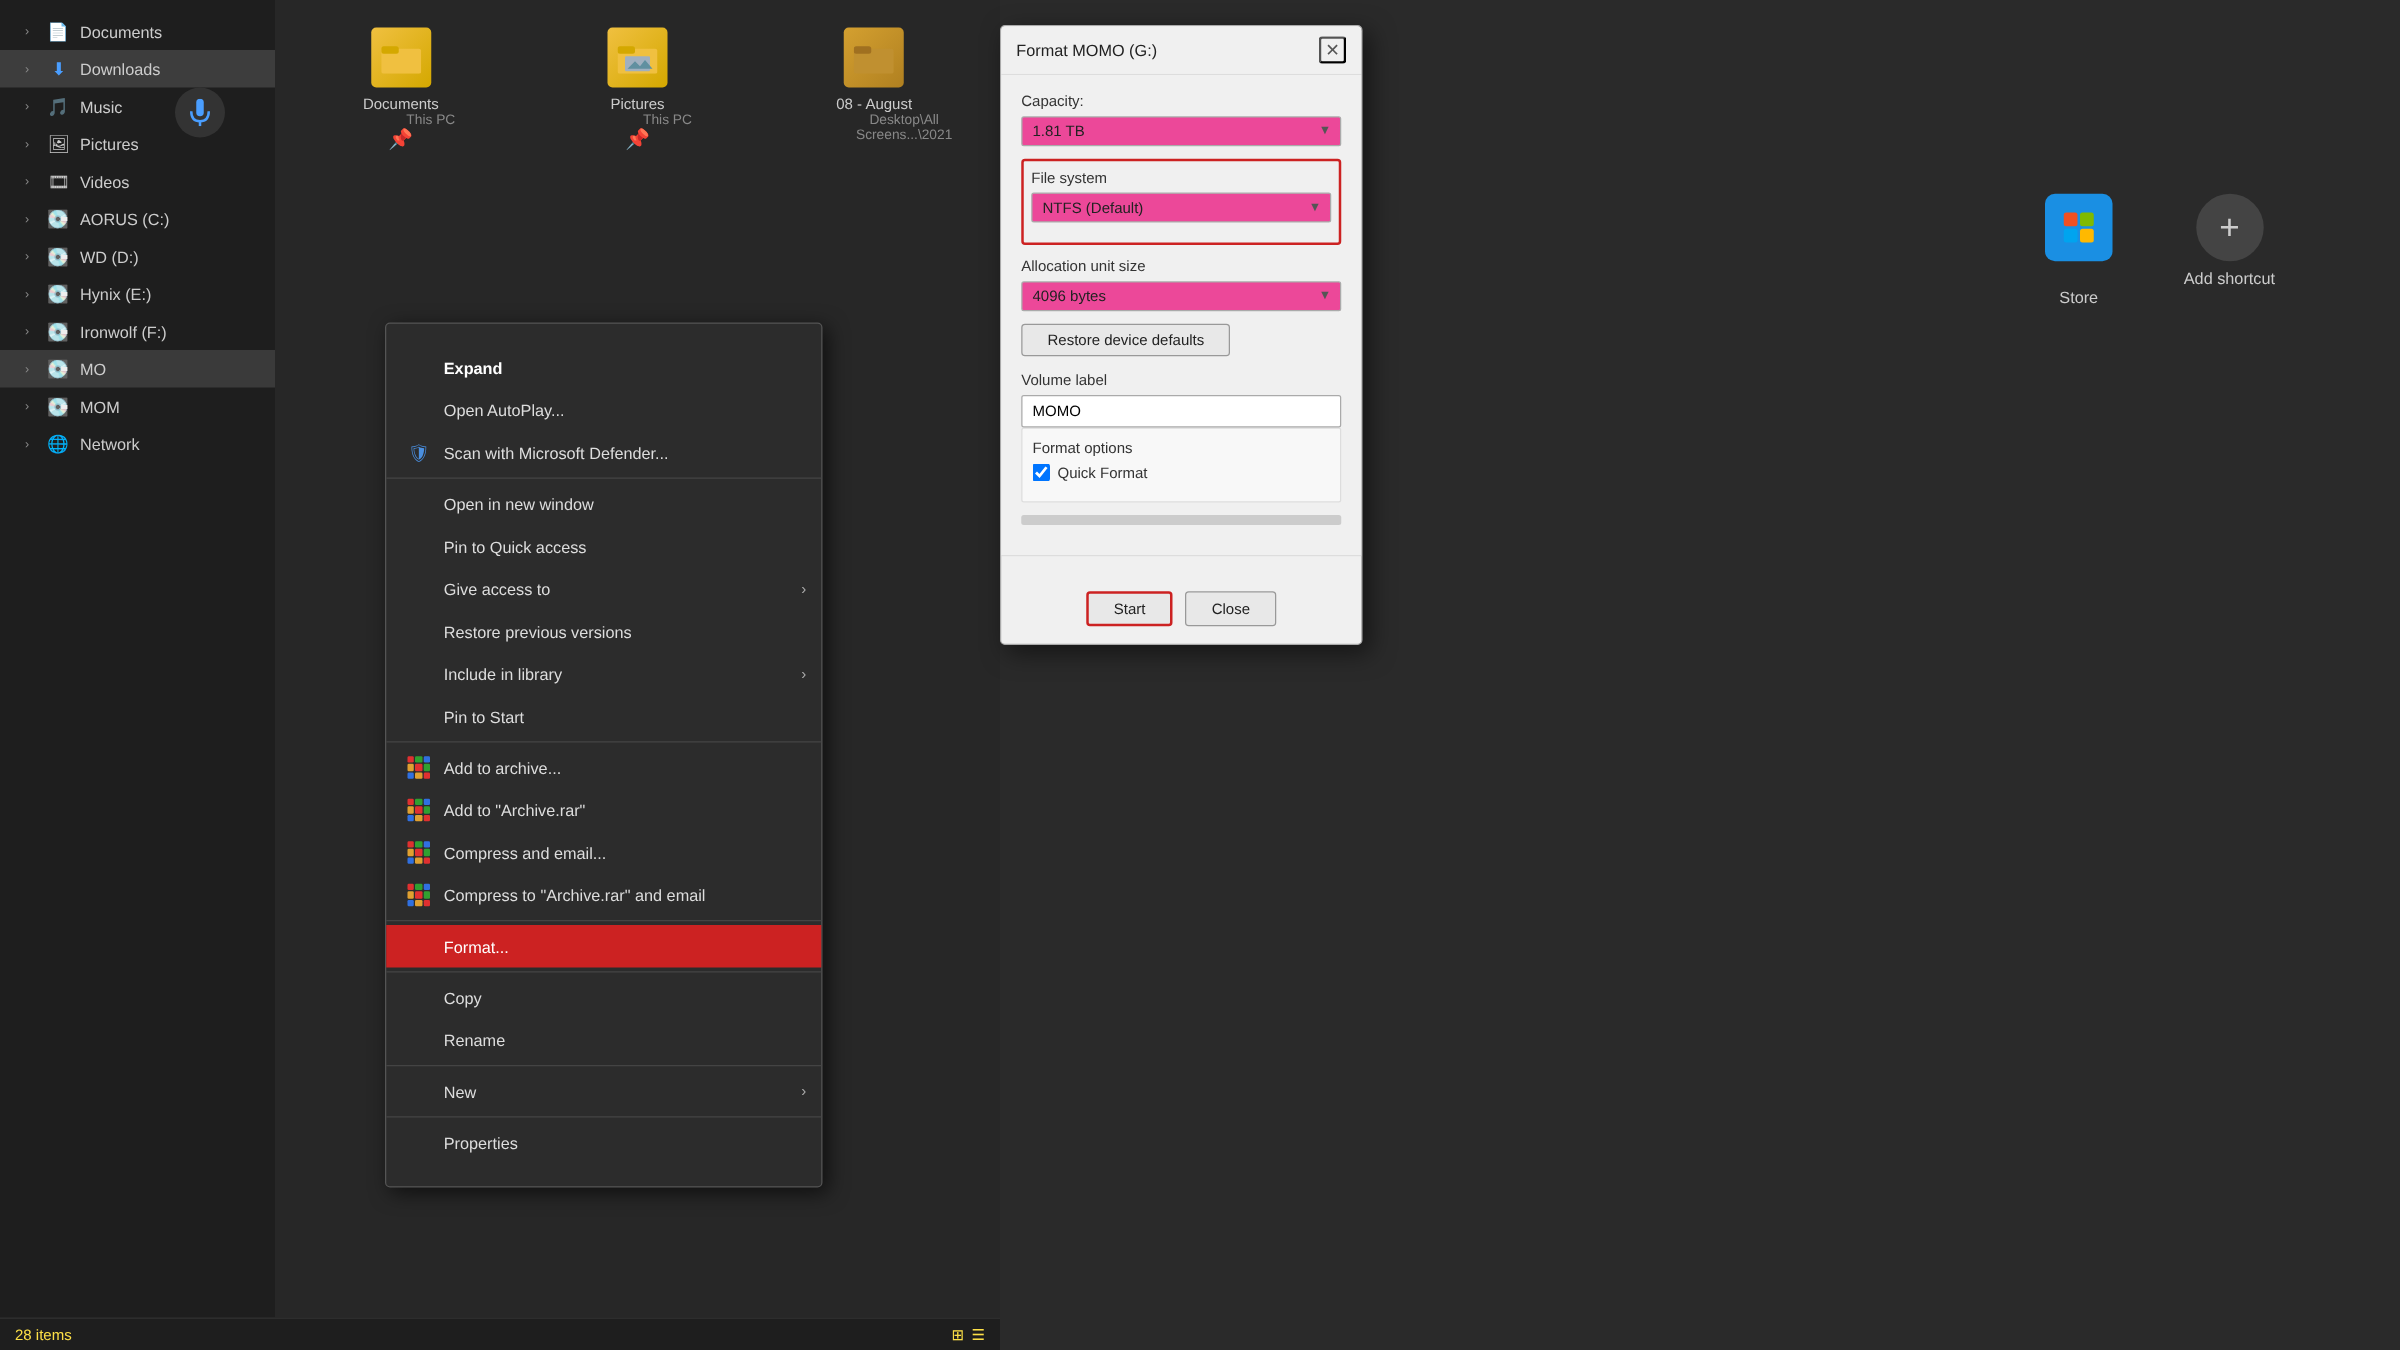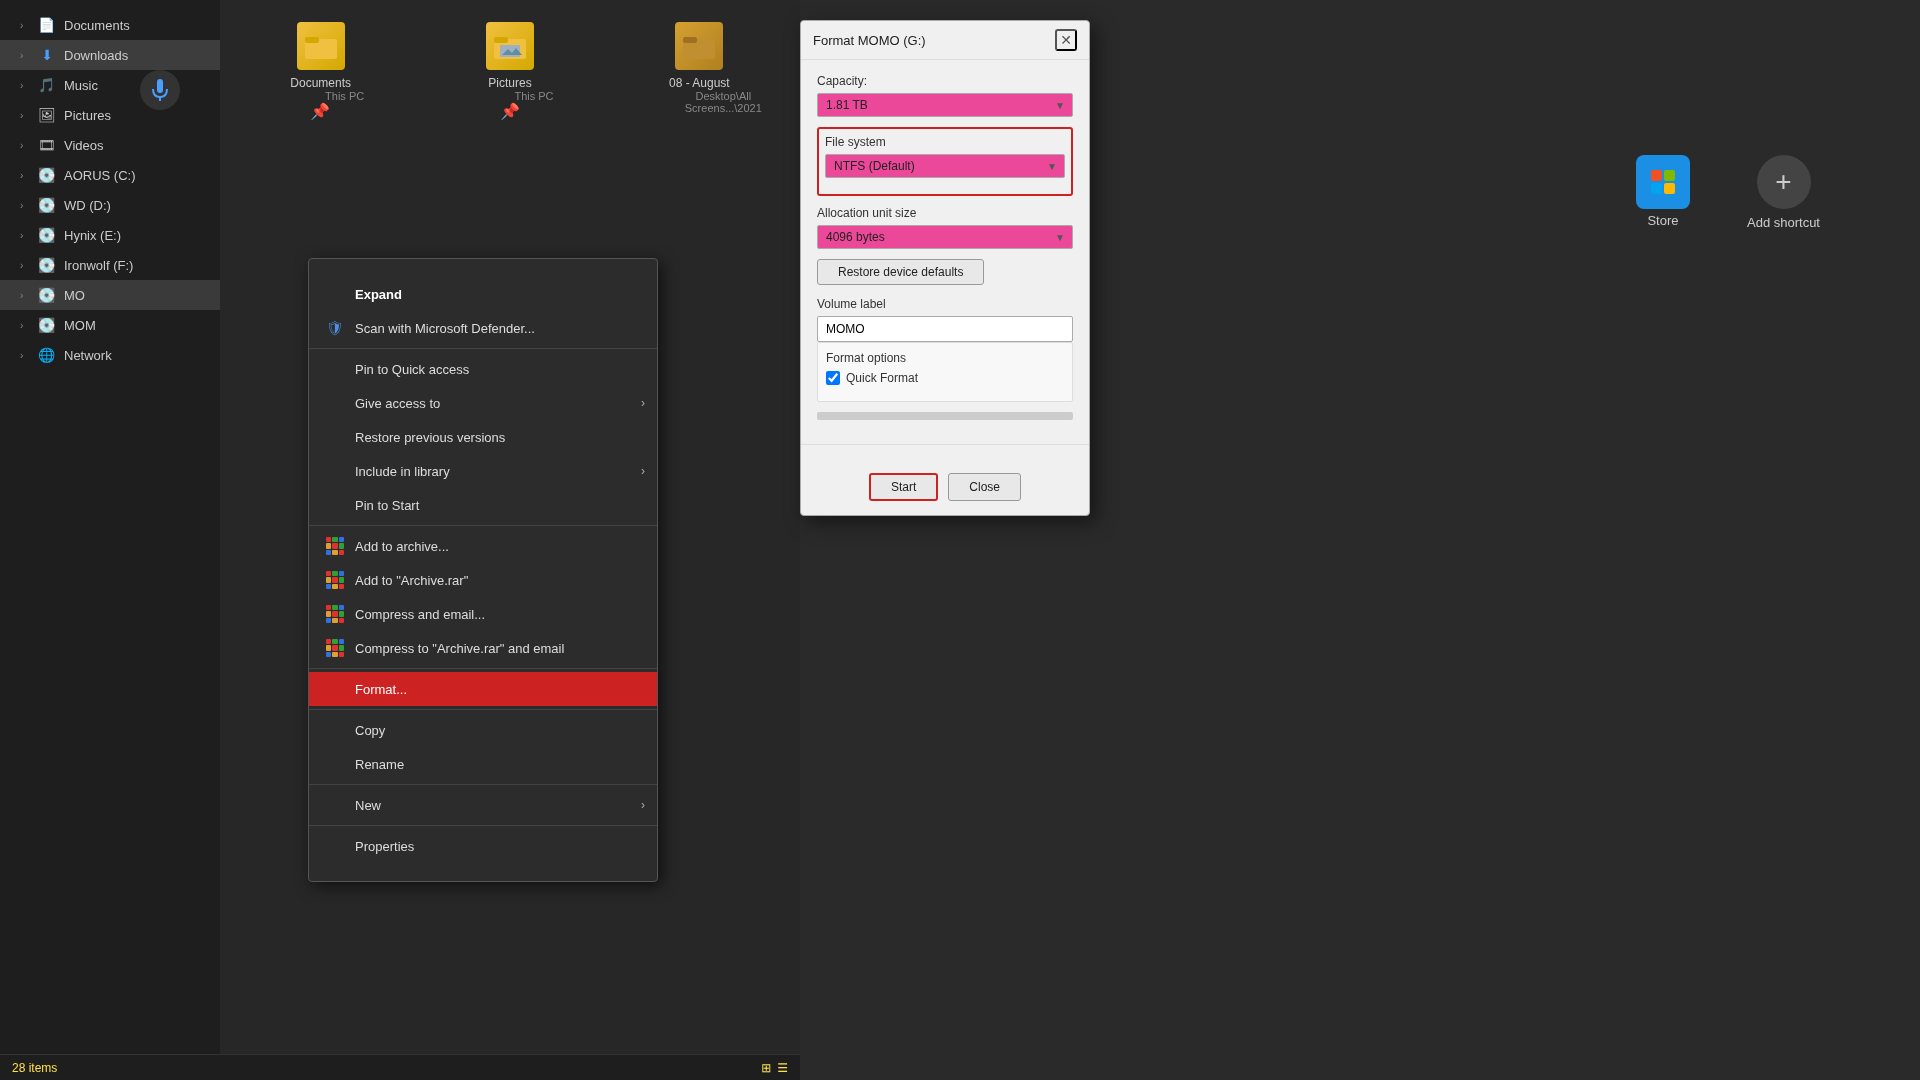--- a/index.html
+++ b/index.html
@@ -526,27 +526,35 @@
   </div>
 </div>
 
 <div class="context-menu">
 
   <div class="ctx-item bold">
     <span class="ctx-icon"></span>
     <span>Expand</span>
   </div>
 
+  <div class="ctx-item">
+    <span class="ctx-icon"></span>
+    <span>Open AutoPlay...</span>
+  </div>
 
   <div class="ctx-item">
     <span class="ctx-icon" style="color:#4a8fe0;">🛡</span>
     <span>Scan with Microsoft Defender...</span>
   </div>
   <div class="ctx-separator"></div>
 
+  <div class="ctx-item">
+    <span class="ctx-icon"></span>
+    <span>Open in new window</span>
+  </div>
 
   <div class="ctx-item">
     <span class="ctx-icon"></span>
     <span>Pin to Quick access</span>
   </div>
 
   <div class="ctx-item">
     <span class="ctx-icon"></span>
     <span>Give access to</span>
     <span class="ctx-arrow">›</span>
@@ -729,21 +737,21 @@
 <div class="right-panel">
 
   <div class="voice-icon" style="position:absolute;right:calc(1920px - 1920px + 1740px);top:70px;">
     <svg width="18" height="22" viewBox="0 0 18 22" fill="none">
       <rect x="6" y="0" width="6" height="14" rx="3" fill="#4a9eff"></rect>
       <path d="M2 10 Q2 18 9 18 Q16 18 16 10" stroke="#4a9eff" stroke-width="2" fill="none"></path>
       <line x1="9" y1="18" x2="9" y2="22" stroke="#4a9eff" stroke-width="2"></line>
     </svg>
   </div>
 
-  <div style="position:absolute;right:230px;top:155px;display:flex;flex-direction:column;align-items:center;gap:4px;">
+  <div style="position:absolute;right:230px;top:155px;display:flex;flex-direction:column;align-items:center;gap:21px;">
     <div class="store-icon">
       <svg width="28" height="28" viewBox="0 0 28 28">
         <rect x="2" y="2" width="11" height="11" rx="2" fill="#f25022"></rect>
         <rect x="15" y="2" width="11" height="11" rx="2" fill="#7fba00"></rect>
         <rect x="2" y="15" width="11" height="11" rx="2" fill="#00a4ef"></rect>
         <rect x="15" y="15" width="11" height="11" rx="2" fill="#ffb900"></rect>
       </svg>
     </div>
     <span class="store-label">Store</span>
   </div>

